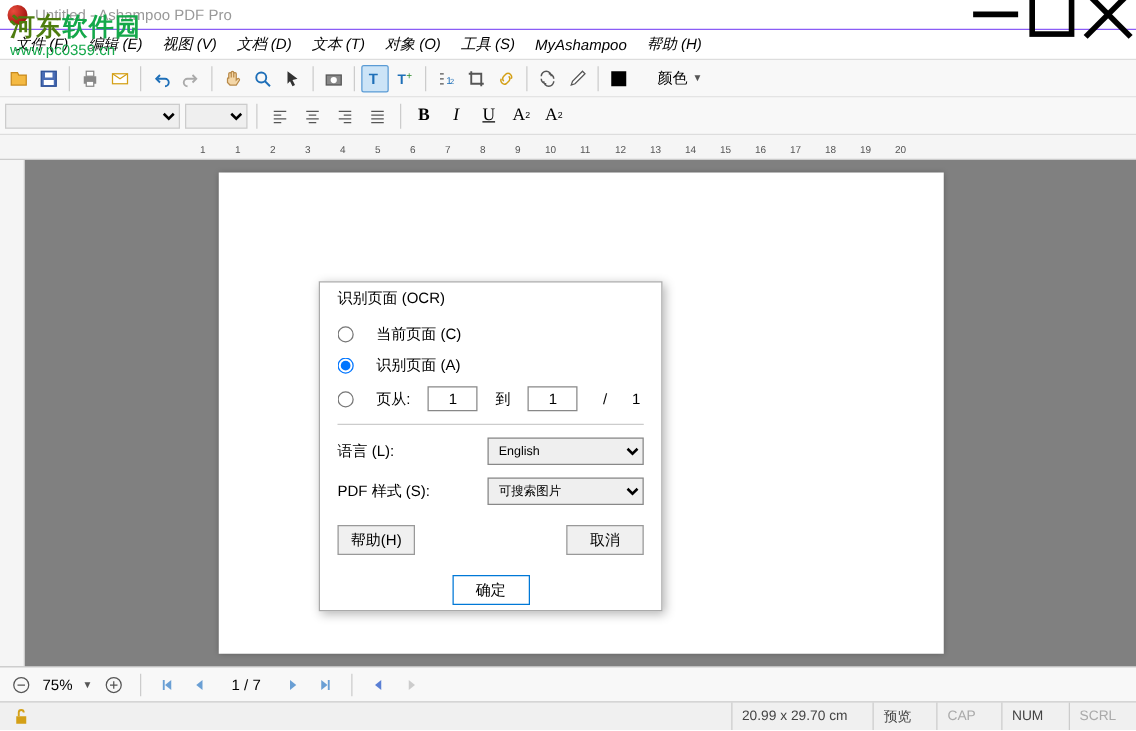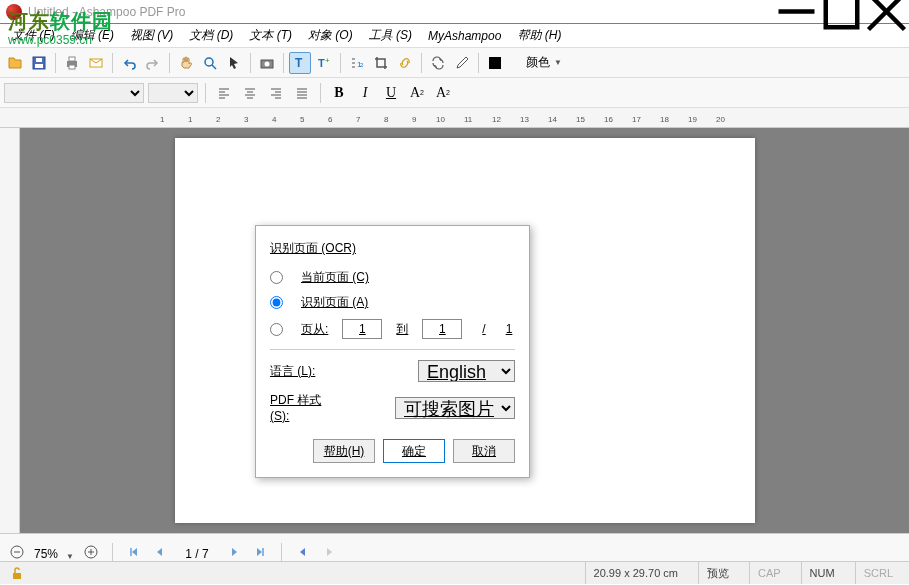--- a/index.html
+++ b/index.html
@@ -26,34 +26,34 @@
 .size-select { width: 50px; height: 20px; border: 1px solid #ccc; font-size: 11px; padding: 0 4px; }
 .fmtbtn { width: 22px; height: 22px; display: flex; align-items: center; justify-content: center; cursor: pointer; border: 1px solid transparent; font-family: "Times New Roman", serif; font-size: 14px; }
 
 .ruler-h { height: 20px; background: #f5f5f5; border-bottom: 1px solid #ccc; display: flex; align-items: center; padding-left: 160px; font-size: 9px; color: #555; position: relative; overflow: hidden; }
 
 .workarea { display: flex; height: 405px; background: #808080; position: relative; }
 .ruler-v { width: 20px; background: #f5f5f5; border-right: 1px solid #ccc; position: relative; font-size: 9px; color: #555; }
 .canvas-wrap { flex: 1; overflow: hidden; display: flex; justify-content: center; padding: 10px; position: relative; }
 .page { width: 580px; height: 100%; background: #fff; box-shadow: 0 0 5px rgba(0,0,0,0.3); }
 
-.dialog { position: absolute; left: 255px; top: 225px; width: 275px; background: #fff; border: 1px solid #aaa; box-shadow: 2px 2px 8px rgba(0,0,0,0.3); padding: 14px 14px; z-index: 100; text-decoration: underline; }
+.dialog { position: absolute; left: 255px; top: 225px; width: 275px; background: #fff; border: 1px solid #aaa; box-shadow: 2px 2px 8px rgba(0,0,0,0.3); padding: 4px 14px; z-index: 100; }
 .dialog .dlg-title { font-size: 12px; margin-bottom: 12px; }
 .dialog .radio-row { display: flex; align-items: center; margin: 8px 0; gap: 14px; font-size: 12px; }
 .dialog .radio-row input[type="radio"] { margin-right: 4px; }
 .dialog .page-input { width: 40px; height: 20px; border: 1px solid #888; text-align: center; font-size: 12px; }
 .dialog .hr { border: none; border-top: 1px solid #ccc; margin: 10px 0; }
 .dialog .form-row { display: flex; align-items: center; margin: 10px 0; font-size: 12px; gap: 40px; }
 .dialog .form-label { width: 80px; }
-.dialog .form-select { flex: 1; height: 22px; border: 1px solid #888; font-size: 18px; padding: 0 4px; margin-left: 28px; }
-.dialog .btn-row { display: flex; justify-content: flex-end; gap: 8px; margin-top: 16px; }
+.dialog .form-select { flex: 1; height: 22px; border: 1px solid #888; font-size: 10px; padding: 0 4px; }
+.dialog .btn-row { display: flex; justify-content: space-between; gap: 8px; margin-top: 16px; }
 .dialog .btn { width: 62px; height: 24px; border: 1px solid #999; background: #f0f0f0; font-size: 12px; cursor: pointer; }
-.dialog .btn.primary { border: 1px solid #0078d7; background: #fff; }
-
-.statusbar1 { height: 28px; display: flex; align-items: flex-end; border-top: 1px solid #ccc; padding: 0 8px; gap: 8px; background: #f8f8f8; font-size: 12px; }
+.dialog .btn.primary { border: 1px solid #0078d7; background: #fff; margin-top: 40px; }
+
+.statusbar1 { height: 28px; display: flex; align-items: center; border-top: 1px solid #ccc; padding: 12px 8px; gap: 8px; background: #f8f8f8; font-size: 12px; }
 .sb-btn { width: 18px; height: 18px; display: flex; align-items: center; justify-content: center; cursor: pointer; color: #555; }
 .sb-sep { width: 1px; height: 18px; background: #ccc; margin: 0 4px; }
 .zoom { font-size: 12px; }
 .pagenum { font-size: 12px; min-width: 40px; text-align: center; }
 
 .statusbar2 { height: 23px; display: flex; align-items: center; border-top: 1px solid #ccc; padding: 0 8px; gap: 12px; background: #f0f0f0; font-size: 11px; color: #444; }
 .sb2-spacer { flex: 1; }
 .sb-cell { padding: 0 8px; border-left: 1px solid #ccc; height: 100%; display: flex; align-items: center; }
 
 .watermark { position: absolute; top: 8px; left: 8px; z-index: 200; pointer-events: none; }

